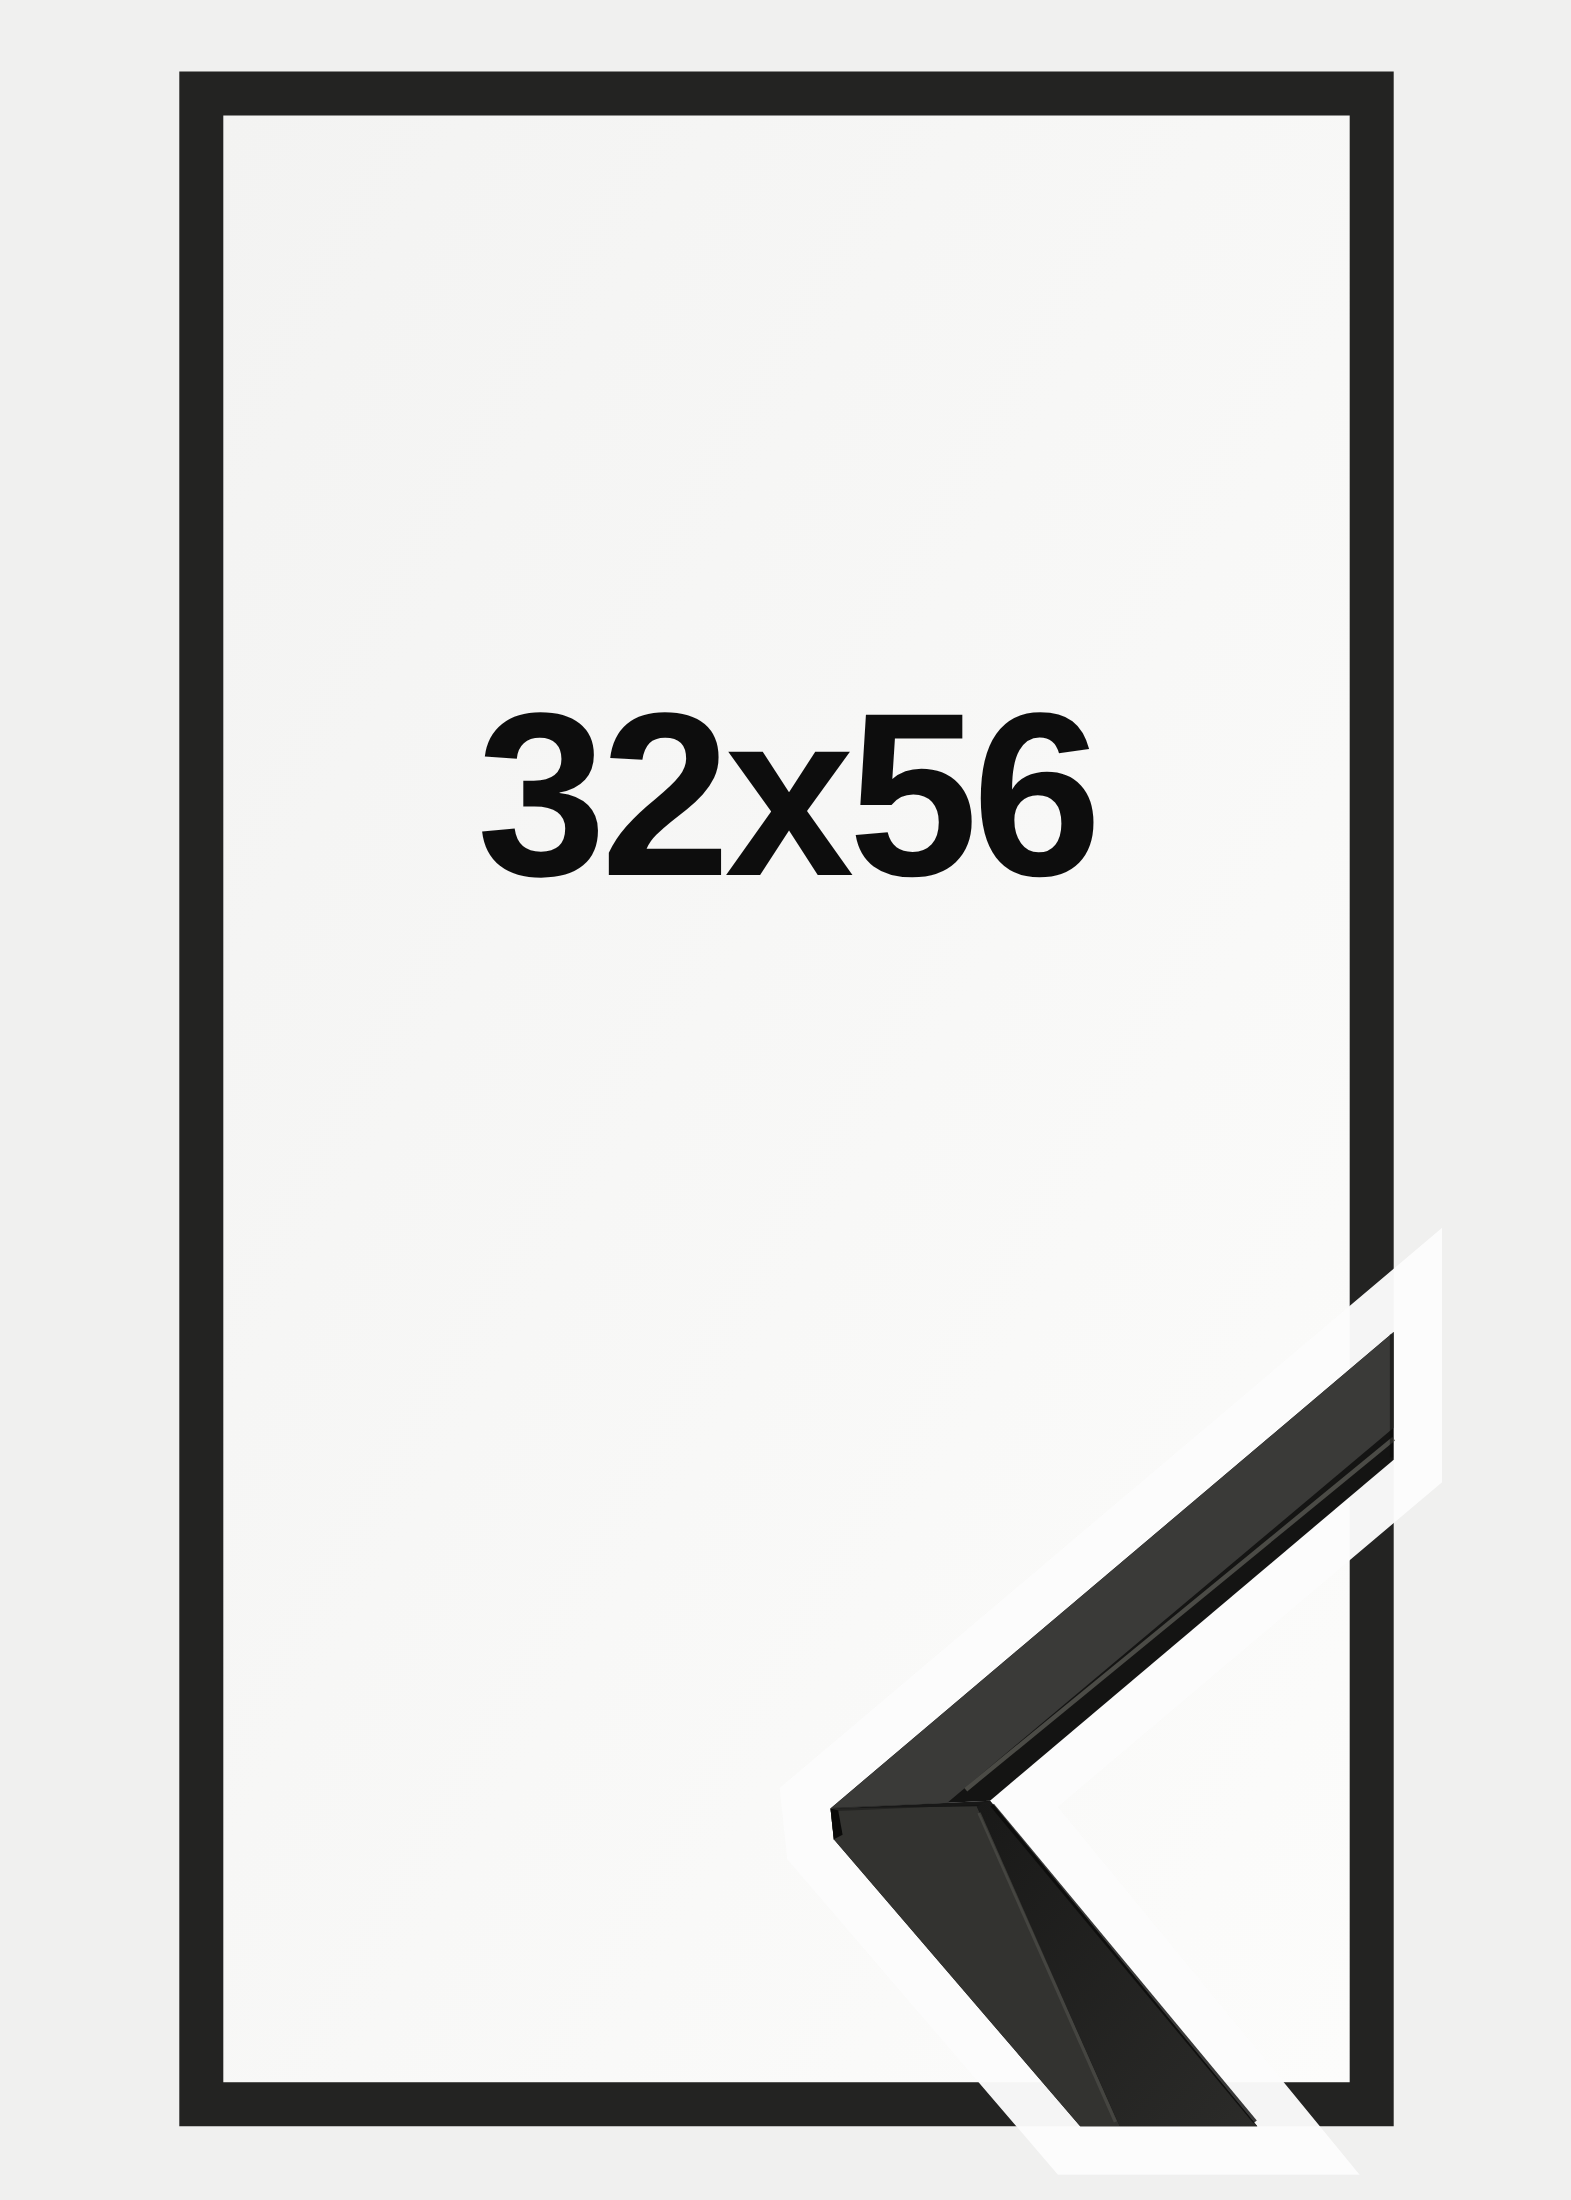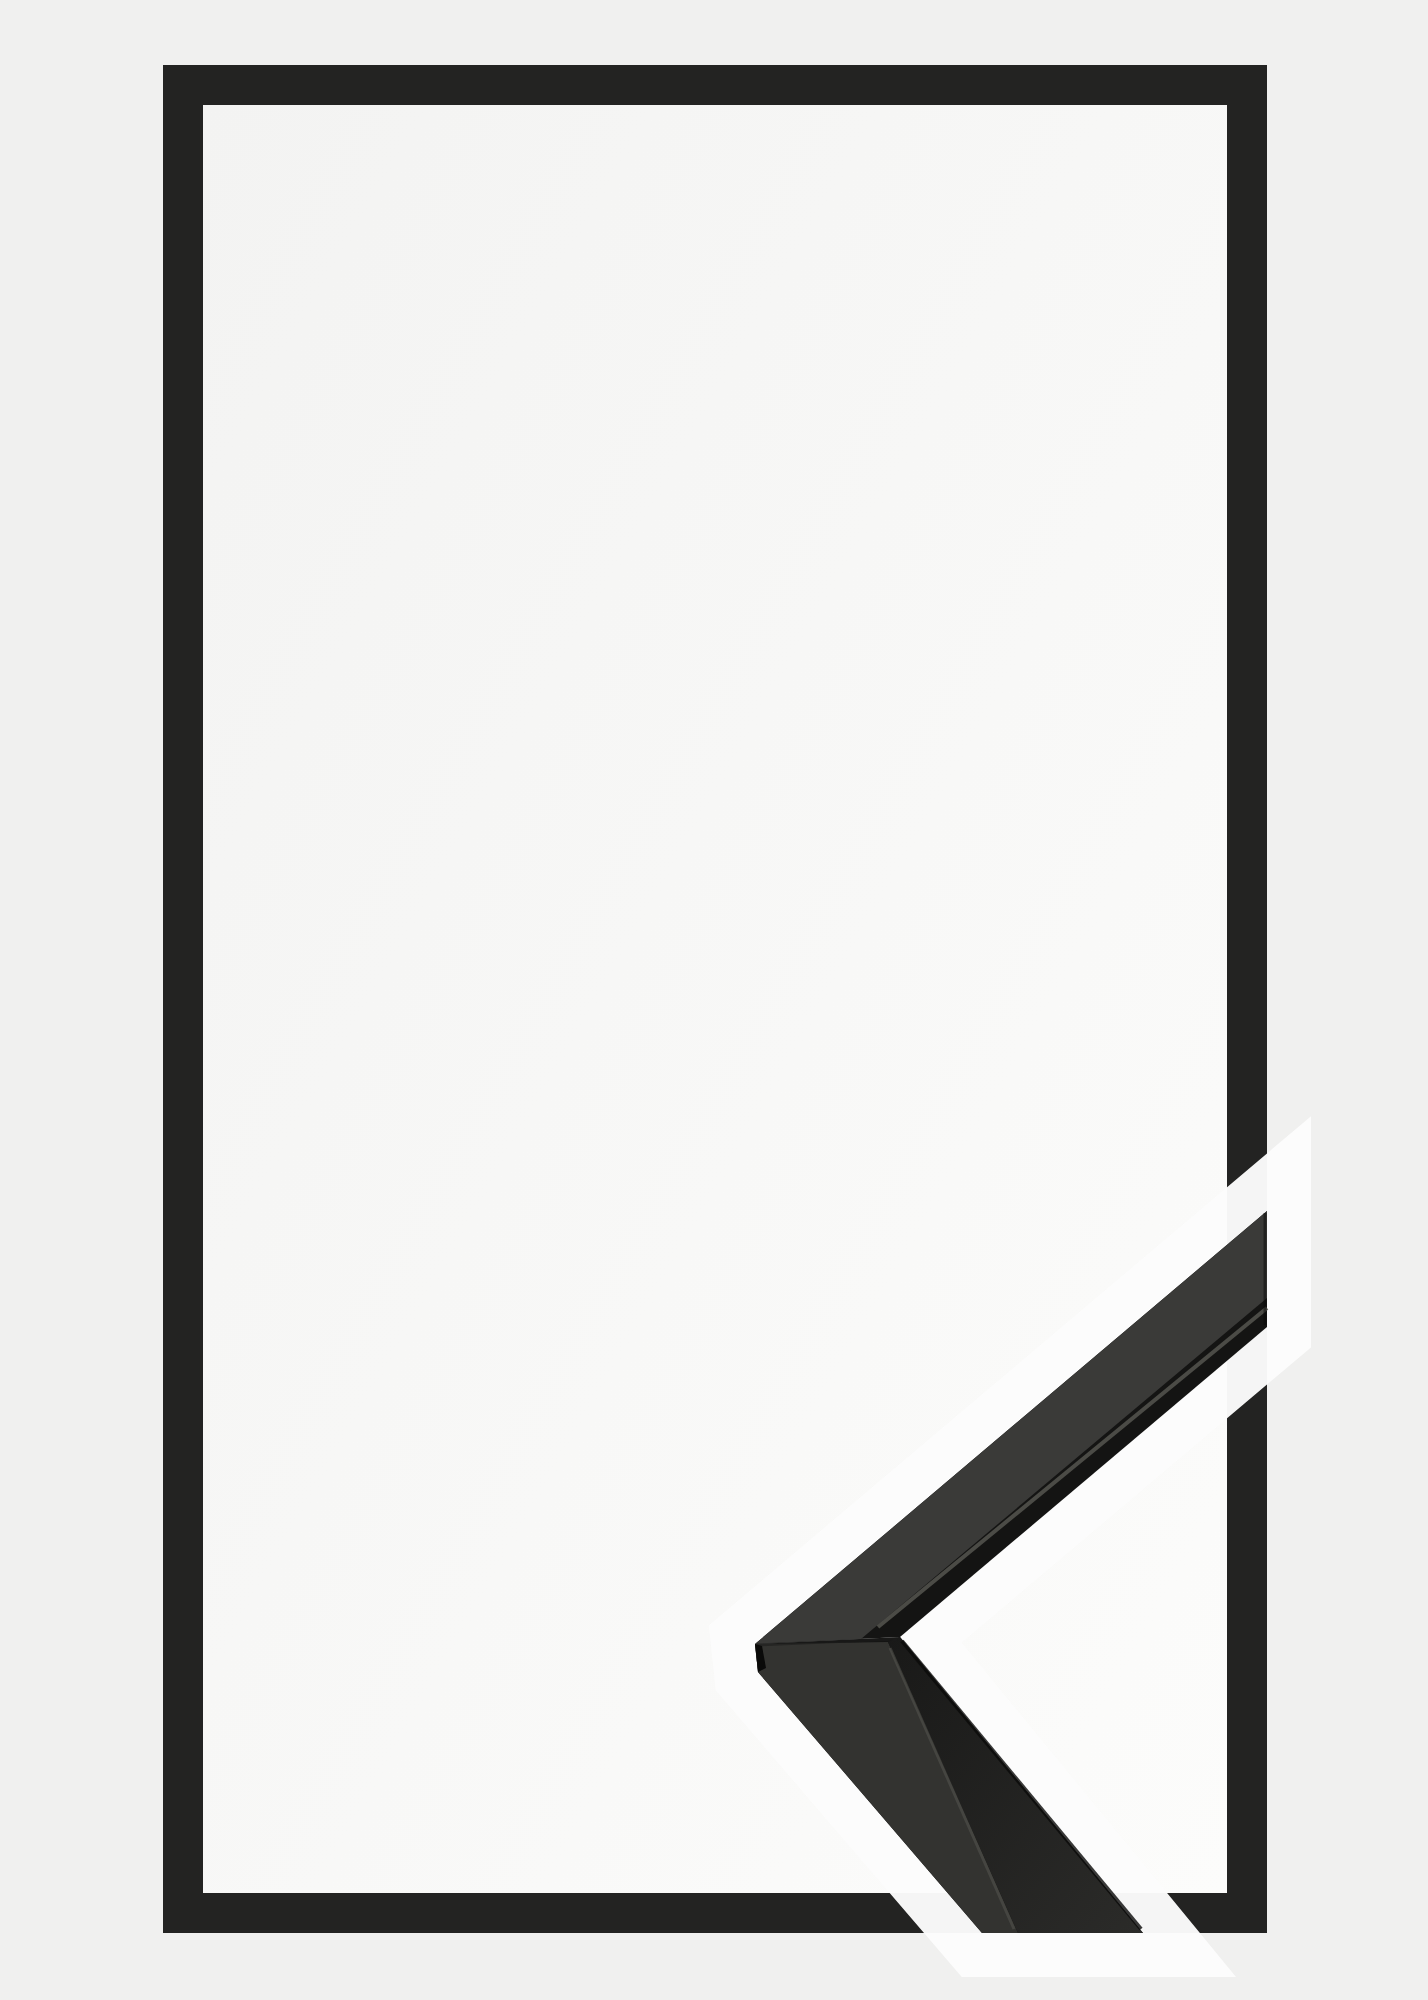--- a/index.html
+++ b/index.html
@@ -65,14 +65,15 @@
 
     <line x1="902" y1="1641" x2="1141" y2="1929" stroke-width="4" opacity="0.8" stroke="#0a0a09"></line>
 
     <line x1="757" y1="1645" x2="897" y2="1639" stroke-width="3" opacity="0.6" stroke="#1c1c1b"></line>
 
     <path d="M755 1644 L758 1672 L766 1668 L762 1646 Z" fill="#0a0a09"></path>
 
     <line x1="1265" y1="1213" x2="1265" y2="1325" stroke-width="3" opacity="0.5" stroke="#0a0a09"></line>
   </svg>
 
+  <div class="size-label">32x56</div>
 
 </div>
 
 </body></html>

